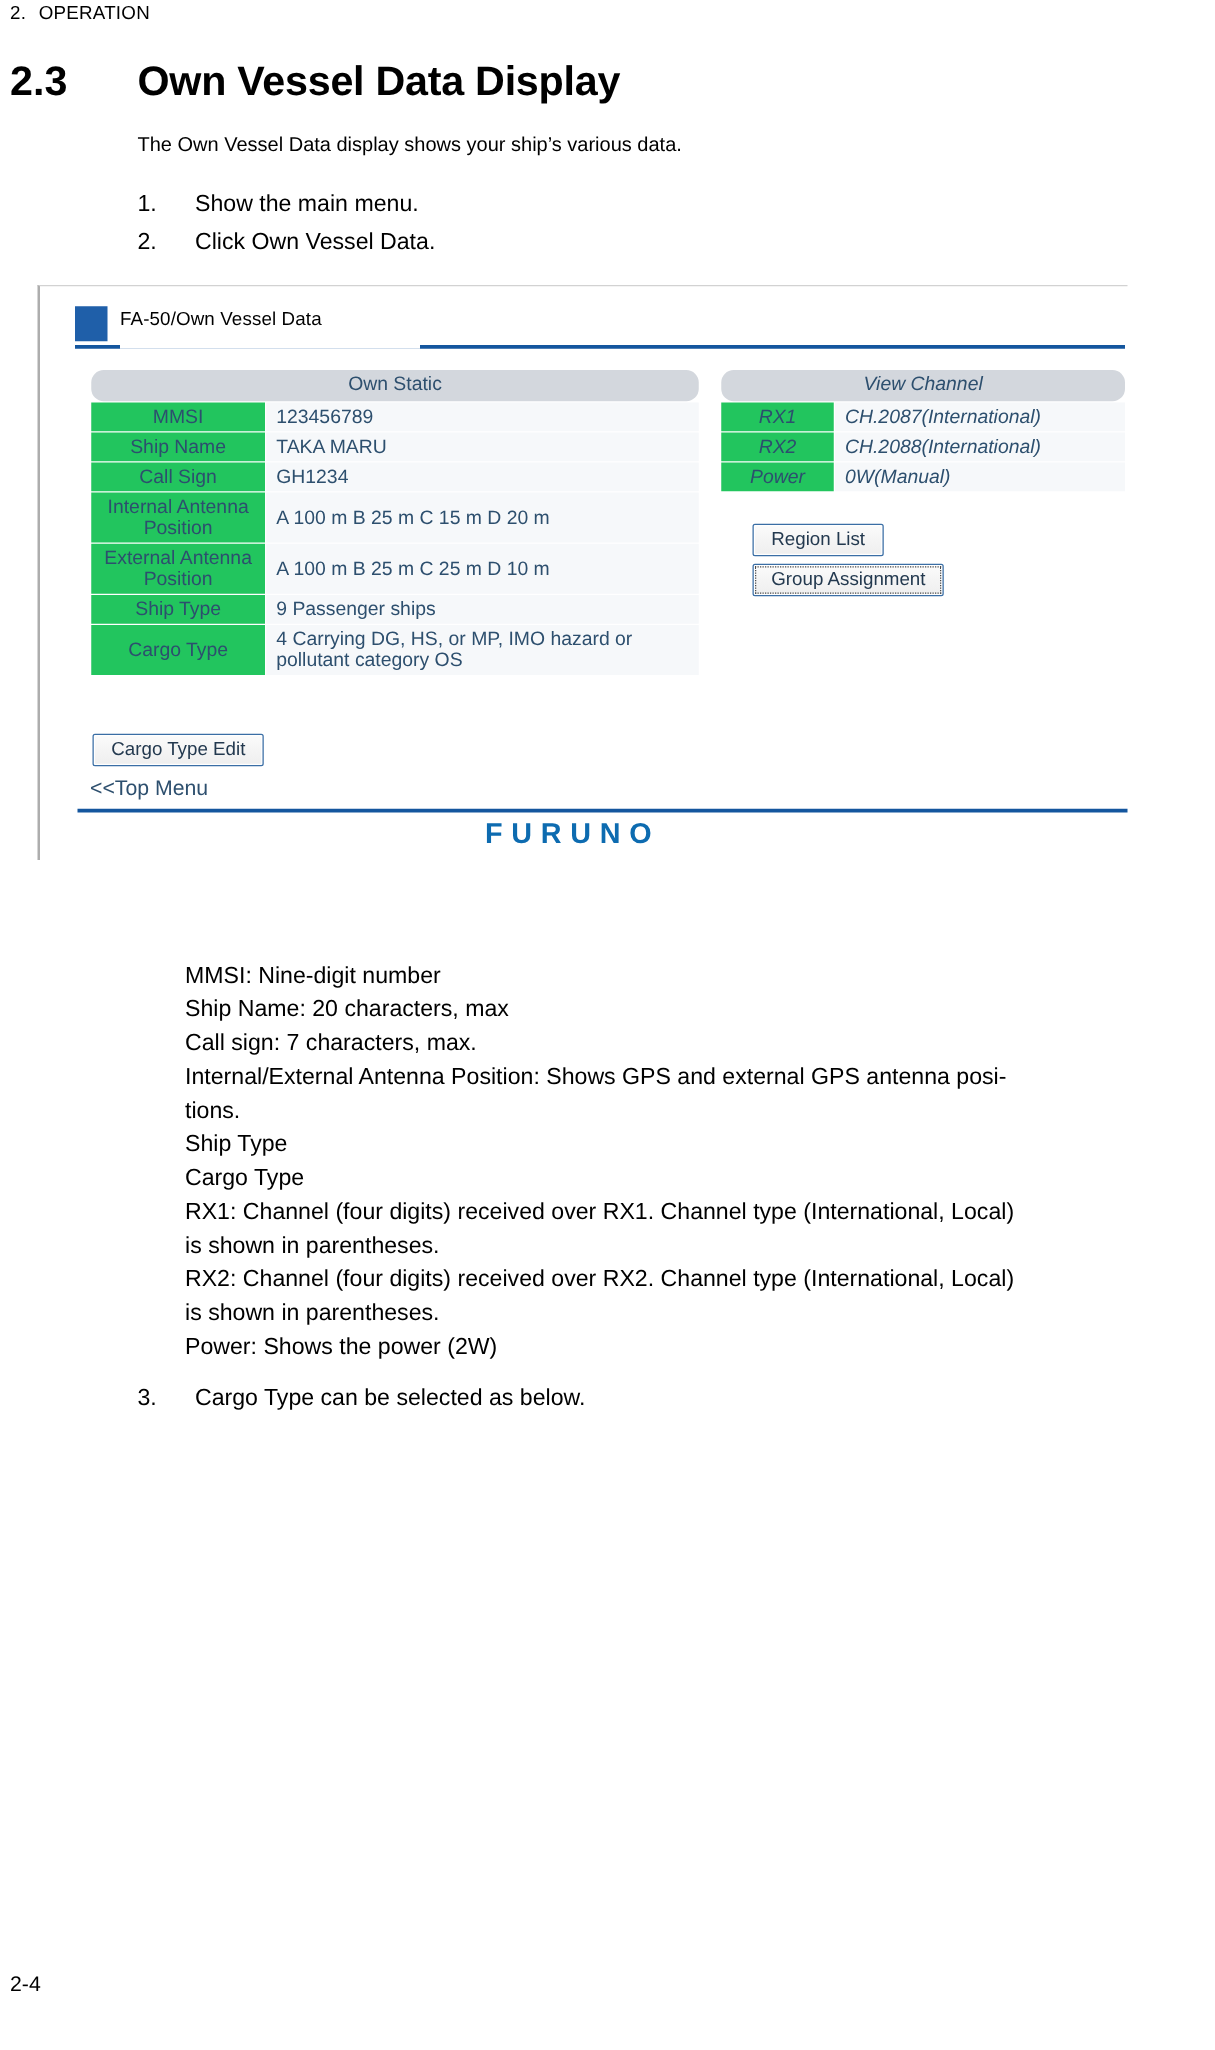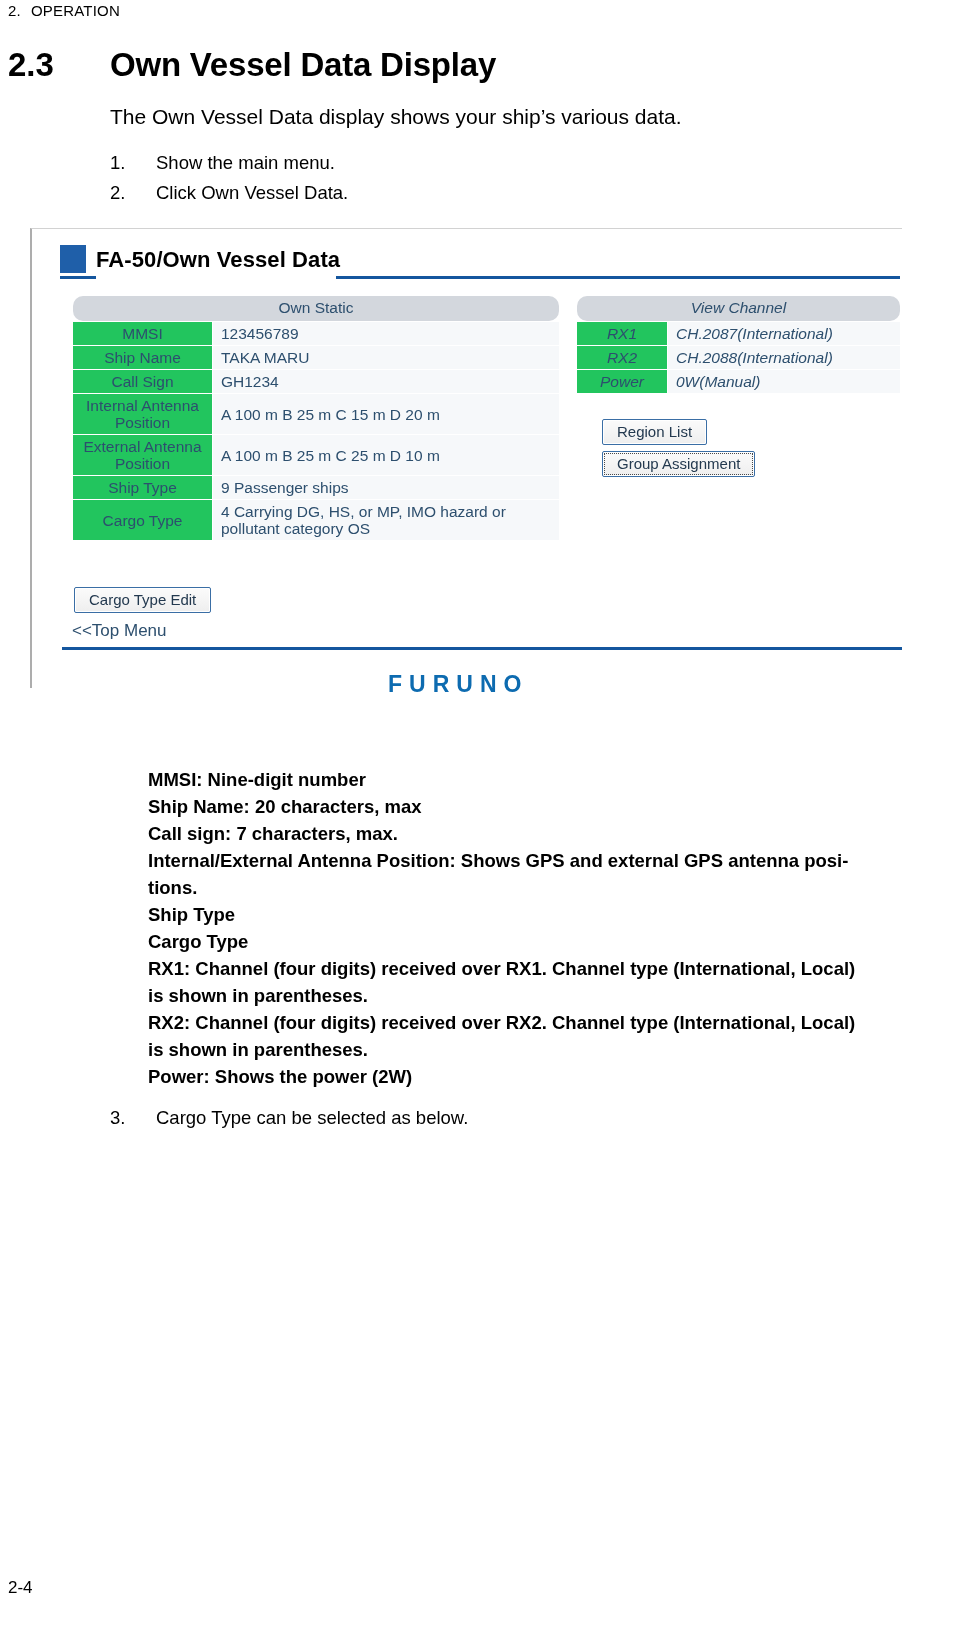--- a/index.html
+++ b/index.html
@@ -46,21 +46,21 @@
     font-weight: bold;
     letter-spacing: -.2px;
   }
 
   
   .intro {
     position: absolute;
     top: 104px;
     left: 110px;
     width: 810px;
-    font-size: 21px;
+    font-size: 16px;
     line-height: 26px;
   }
 
   
   .step {
     position: absolute;
     left: 110px;
     width: 820px;
     display: flex;
     font-size: 18.5px;
@@ -104,22 +104,22 @@
     left: 12px;
     top: 2px;
     width: 26px;
     height: 28px;
     background: #1f5fa9;
   }
   .pt-text {
     position: absolute;
     left: 48px;
     top: 4px;
-    font-size: 22px;
-    font-weight: bold;
+    font-size: 15px;
+    font-weight: normal;
     letter-spacing: .1px;
   }
   .pt-rule {
     position: absolute;
     left: 12px;
     top: 33px;
     width: 840px;
     height: 3px;
     background: #14569e;
   }
@@ -207,32 +207,30 @@
 
   .furuno {
     position: absolute;
     left: 340px;
     top: 424px;
     font-size: 23px;
     font-weight: bold;
     letter-spacing: 7px;
     color: #0d6bb0;
     font-family: "Liberation Sans", sans-serif;
-    margin-top: 18px;
   }
 
   
   .explain {
     position: absolute;
     top: 766px;
     left: 148px;
     width: 790px;
     font-size: 18.5px;
     line-height: 27px;
-    font-weight: bold;
   }
   .explain div { white-space: pre-wrap; }
 
   
   .pageno {
     position: absolute;
     left: 8px;
     top: 1578px;
     font-size: 17px;
     font-weight: normal;

